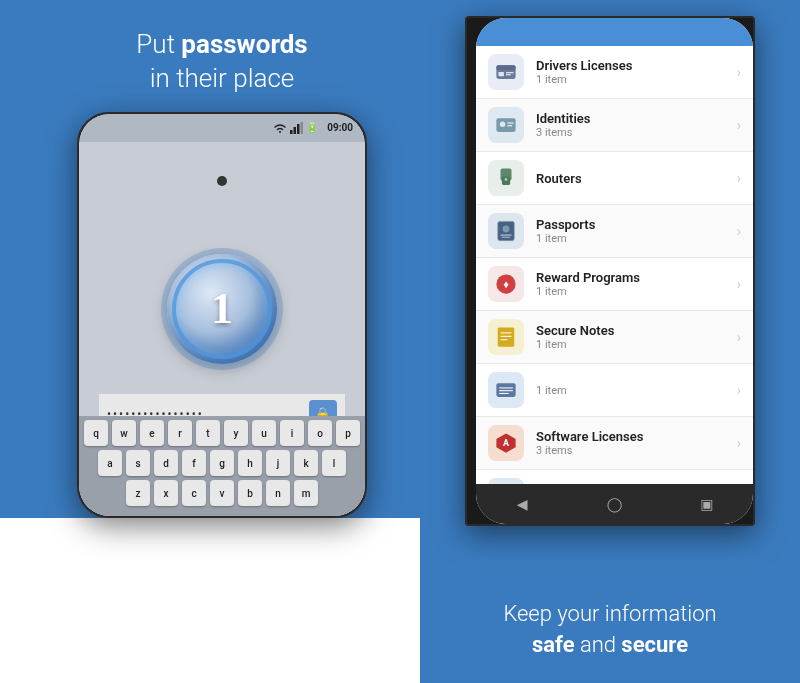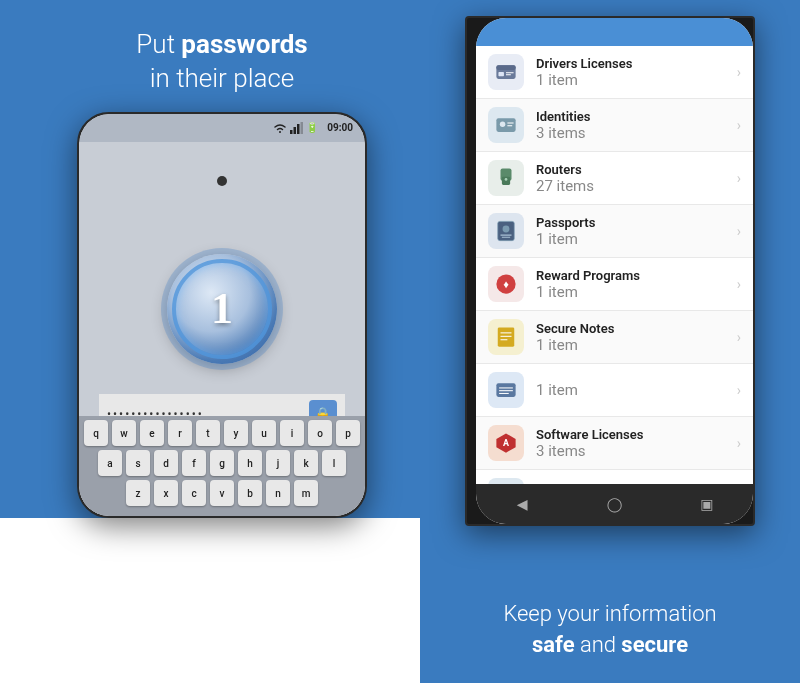--- a/index.html
+++ b/index.html
@@ -275,21 +275,21 @@
       flex: 1;
     }
 
     .item-title {
       font-size: 13px;
       font-weight: 600;
       color: #222;
     }
 
     .item-subtitle {
-      font-size: 15px;
+      font-size: 11px;
       color: #888;
     }
 
     .item-arrow {
       color: #ccc;
       font-size: 14px;
     }
 
     
     .phone-nav-bar {
@@ -465,21 +465,20 @@
           <div class="list-item-row">
             <div class="item-icon icon-login">
               <svg viewBox="0 0 32 32" width="22" height="22">
                 <rect x="8" y="2" width="16" height="18" rx="3" fill="#5a8a6a"></rect>
                 <rect x="10" y="14" width="12" height="12" rx="2" fill="#4a7a5a"></rect>
                 <circle cx="16" cy="18" r="2" fill="#aad0b8"></circle>
               </svg>
             </div>
             <div class="item-text">
               <div class="item-title">Routers</div>
-              <div class="item-subtitle">27 items</div>
             </div>
             <div class="item-arrow">›</div>
           </div>
           <div class="list-item-row">
             <div class="item-icon icon-passport">
               <svg viewBox="0 0 32 32" width="22" height="22">
                 <rect x="4" y="2" width="24" height="28" rx="3" fill="#4a6080"></rect>
                 <rect x="4" y="2" width="24" height="28" rx="3" fill="none" stroke="#7a9ab0" stroke-width="1"></rect>
                 <circle cx="16" cy="13" r="5" fill="#7a9ab0"></circle>
                 <line x1="8" y1="22" x2="24" y2="22" stroke="#aac0d5" stroke-width="1.5"></line>

